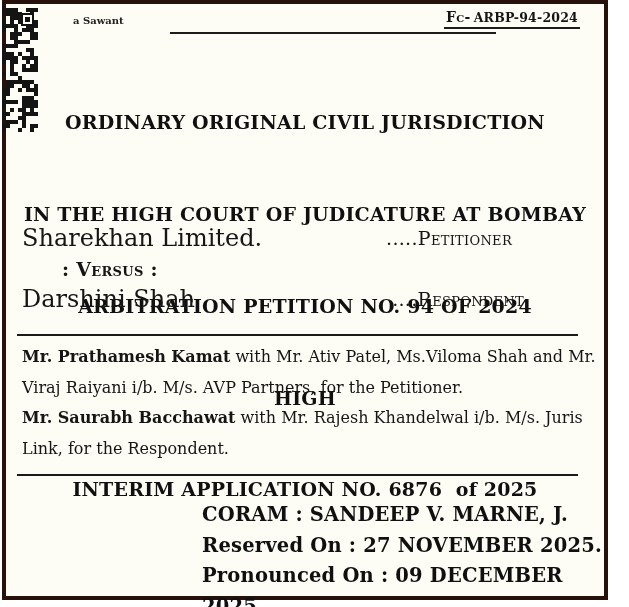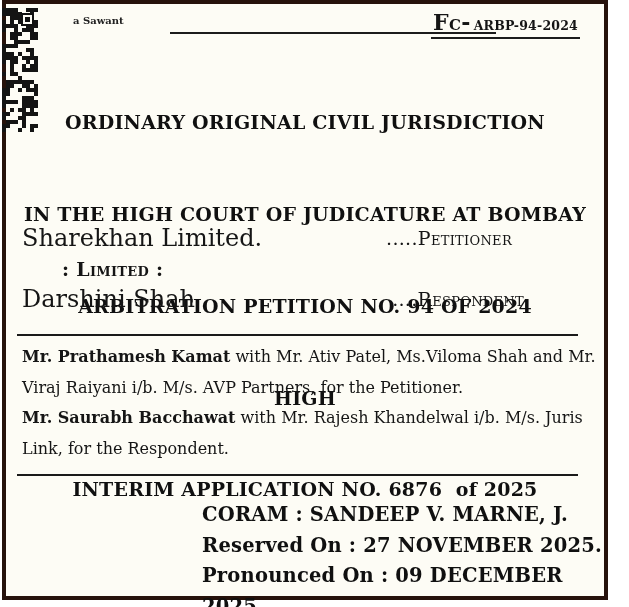--- a/index.html
+++ b/index.html
@@ -13,21 +13,21 @@
   .qr{position:absolute;left:-4px;top:4px;width:36px;height:126px;}
   .qr svg{display:block;}
   .qr-finder{position:absolute;left:19px;top:5px;width:13px;height:13px;
              background:#fdfcf5;border:2px solid #111;box-sizing:border-box;}
   .qr-finder::after{content:"";position:absolute;left:2px;top:2px;width:5px;height:5px;background:#111;}
   .signer{position:absolute;left:37px;top:11px;font-size:10px;font-weight:bold;color:#222;padding-left:30px;}
 
   .top-rule{position:absolute;left:164px;top:28px;width:326px;height:2px;background:#1c1c1c;}
   .ref{position:absolute;top:5px;right:24px;display:flex;align-items:baseline;
        border-bottom:2px solid #1c1c1c;padding:0 2px 2px 2px;}
-  .ref .fc{font-size:22px;font-weight:bold;font-variant:small-caps;letter-spacing:.3px;}
+  .ref .fc{font-size:14px;font-weight:bold;font-variant:small-caps;letter-spacing:.3px;}
   .ref .num{font-size:12.5px;font-weight:bold;letter-spacing:.2px;margin-left:3px;}
 
   
   .title{position:absolute;top:42px;left:0;width:100%;text-align:center;
          font-weight:bold;font-size:19px;line-height:30.6px;letter-spacing:.2px;
          white-space:pre-wrap;color:#101010;}
 
   
   .parties{position:absolute;top:219px;left:16px;right:16px;}
   .party-row{display:flex;justify-content:space-between;align-items:center;height:30.5px;}
@@ -226,21 +226,21 @@
       <div>HIGH</div>
       <div>INTERIM APPLICATION NO. 6876  of 2025</div>
     </div>
 
     <div class="parties">
       <div class="party-row">
         <span class="party-name">Sharekhan Limited.</span>
         <span class="party-label pet-label">.....Petitioner</span>
       </div>
       <div class="versus-row">
-        <span class="versus">: Limited :</span>
+        <span class="versus">: Versus :</span>
       </div>
       <div class="party-row">
         <span class="party-name">Darshini Shah</span>
         <span class="party-label res-label">....Respondent</span>
       </div>
     </div>
 
     <div class="rule rule-1"></div>
 
     <div class="appearances">

